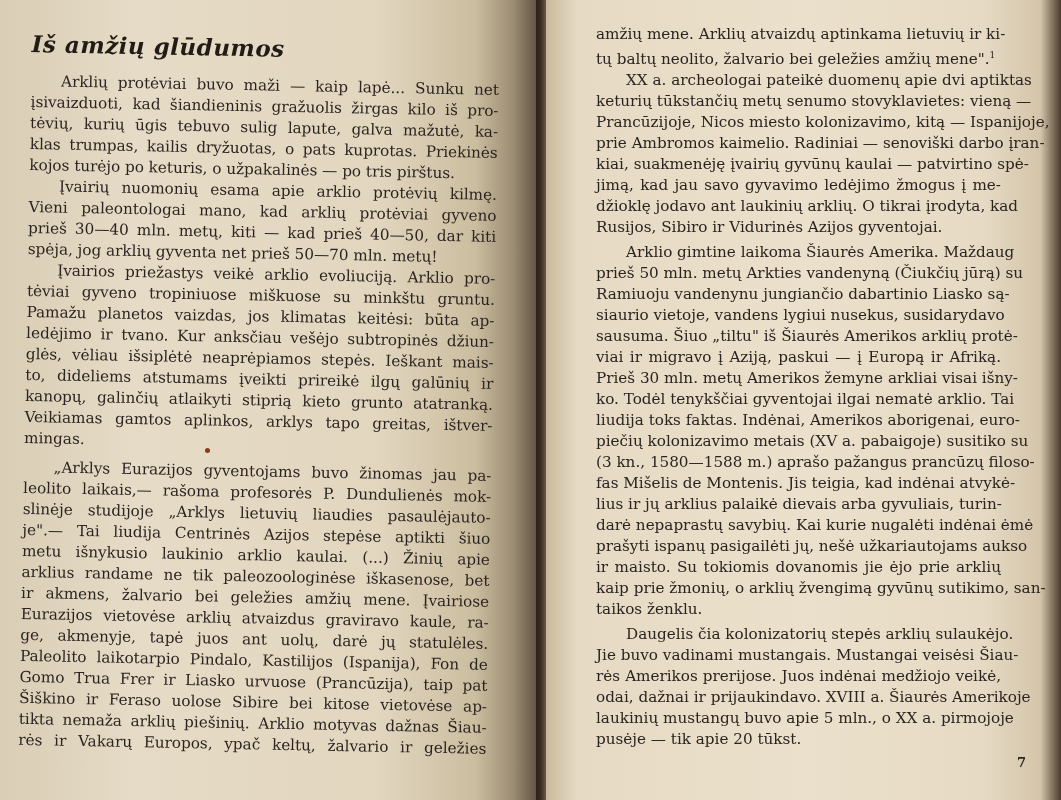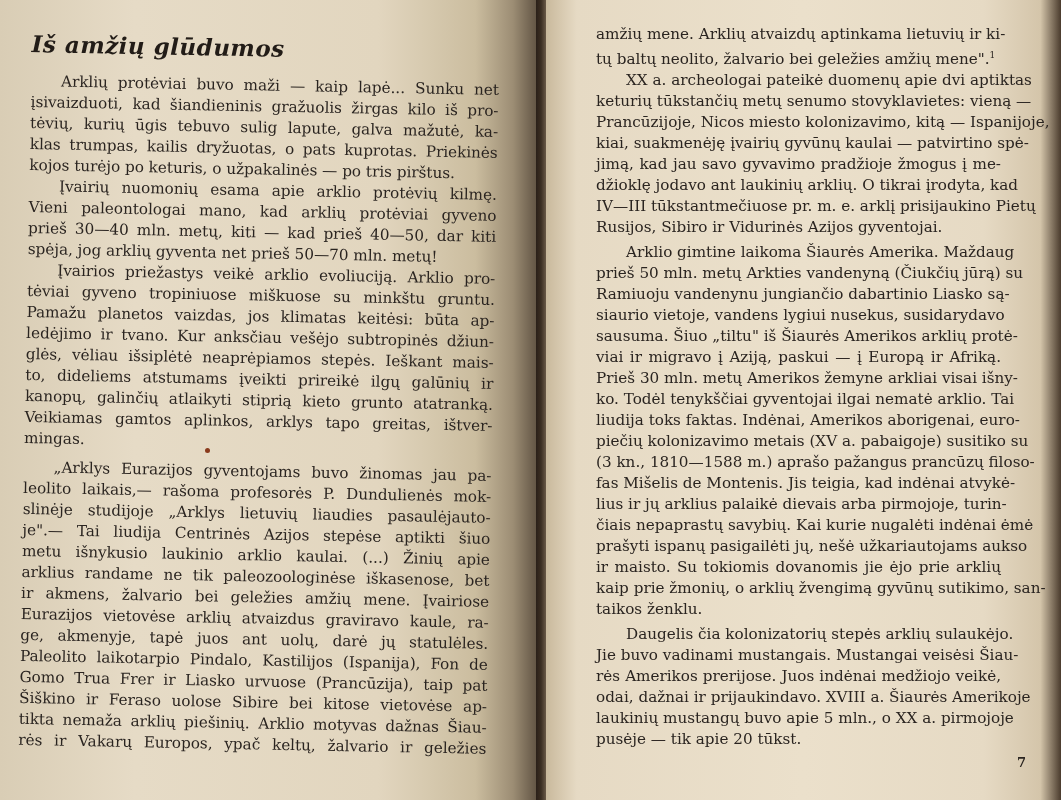--- a/index.html
+++ b/index.html
@@ -112,44 +112,44 @@
   <div class="page page-right">
     <div class="para">
       <span class="ln">amžių mene. Arklių atvaizdų aptinkama lietuvių ir ki-</span>
       <span class="ln last"><span>tų baltų neolito, žalvario bei geležies amžių mene".</span><sup>1</sup></span>
     </div>
 
     <div class="para indent">
       <span class="ln">XX a. archeologai pateikė duomenų apie dvi aptiktas</span>
       <span class="ln">keturių tūkstančių metų senumo stovyklavietes: vieną —</span>
       <span class="ln">Prancūzijoje, Nicos miesto kolonizavimo, kitą — Ispanijoje,</span>
+      <span class="ln">prie Ambromos kaimelio. Radiniai — senoviški darbo įran-</span>
       <span class="ln">kiai, suakmenėję įvairių gyvūnų kaulai — patvirtino spė-</span>
-      <span class="ln">jimą, kad jau savo gyvavimo pradžioje žmogus į me-</span>
+      <span class="ln">jimą, kad jau savo gyvavimo ledėjimo žmogus į me-</span>
       <span class="ln">džioklę jodavo ant laukinių arklių. O tikrai įrodyta, kad</span>
-      <span class="ln">IV—III tūkstantmečiuose pr. m. e. arklį prisijaukino Pietų</span>
       <span class="ln last">Rusijos, Sibiro ir Vidurinės Azijos gyventojai.</span>
     </div>
 
     <div style="height:4px"></div>
 
     <div class="para indent">
       <span class="ln">Arklio gimtine laikoma Šiaurės Amerika. Maždaug</span>
       <span class="ln">prieš 50 mln. metų Arkties vandenyną (Čiukčių jūrą) su</span>
       <span class="ln">Ramiuoju vandenynu jungiančio dabartinio Liasko są-</span>
       <span class="ln">siaurio vietoje, vandens lygiui nusekus, susidarydavo</span>
       <span class="ln">sausuma. Šiuo „tiltu" iš Šiaurės Amerikos arklių protė-</span>
       <span class="ln">viai ir migravo į Aziją, paskui — į Europą ir Afriką.</span>
       <span class="ln">Prieš 30 mln. metų Amerikos žemyne arkliai visai išny-</span>
       <span class="ln">ko. Todėl tenykščiai gyventojai ilgai nematė arklio. Tai</span>
       <span class="ln">liudija toks faktas. Indėnai, Amerikos aborigenai, euro-</span>
       <span class="ln">piečių kolonizavimo metais (XV a. pabaigoje) susitiko su</span>
-      <span class="ln">(3 kn., 1810—1588 m.) aprašo pažangus prancūzų filoso-</span>
+      <span class="ln">(3 kn., 1580—1588 m.) aprašo pažangus prancūzų filoso-</span>
       <span class="ln">fas Mišelis de Montenis. Jis teigia, kad indėnai atvykė-</span>
-      <span class="ln">lius ir jų arklius palaikė dievais arba pirmojoje, turin-</span>
-      <span class="ln">čiais nepaprastų savybių. Kai kurie nugalėti indėnai ėmė</span>
+      <span class="ln">lius ir jų arklius palaikė dievais arba gyvuliais, turin-</span>
+      <span class="ln">darė nepaprastų savybių. Kai kurie nugalėti indėnai ėmė</span>
       <span class="ln">prašyti ispanų pasigailėti jų, nešė užkariautojams aukso</span>
       <span class="ln">ir maisto. Su tokiomis dovanomis jie ėjo prie arklių</span>
       <span class="ln">kaip prie žmonių, o arklių žvengimą gyvūnų sutikimo, san-</span>
       <span class="ln last">taikos ženklu.</span>
     </div>
 
     <div style="height:4px"></div>
 
     <div class="para indent">
       <span class="ln">Daugelis čia kolonizatorių stepės arklių sulaukėjo.</span>

